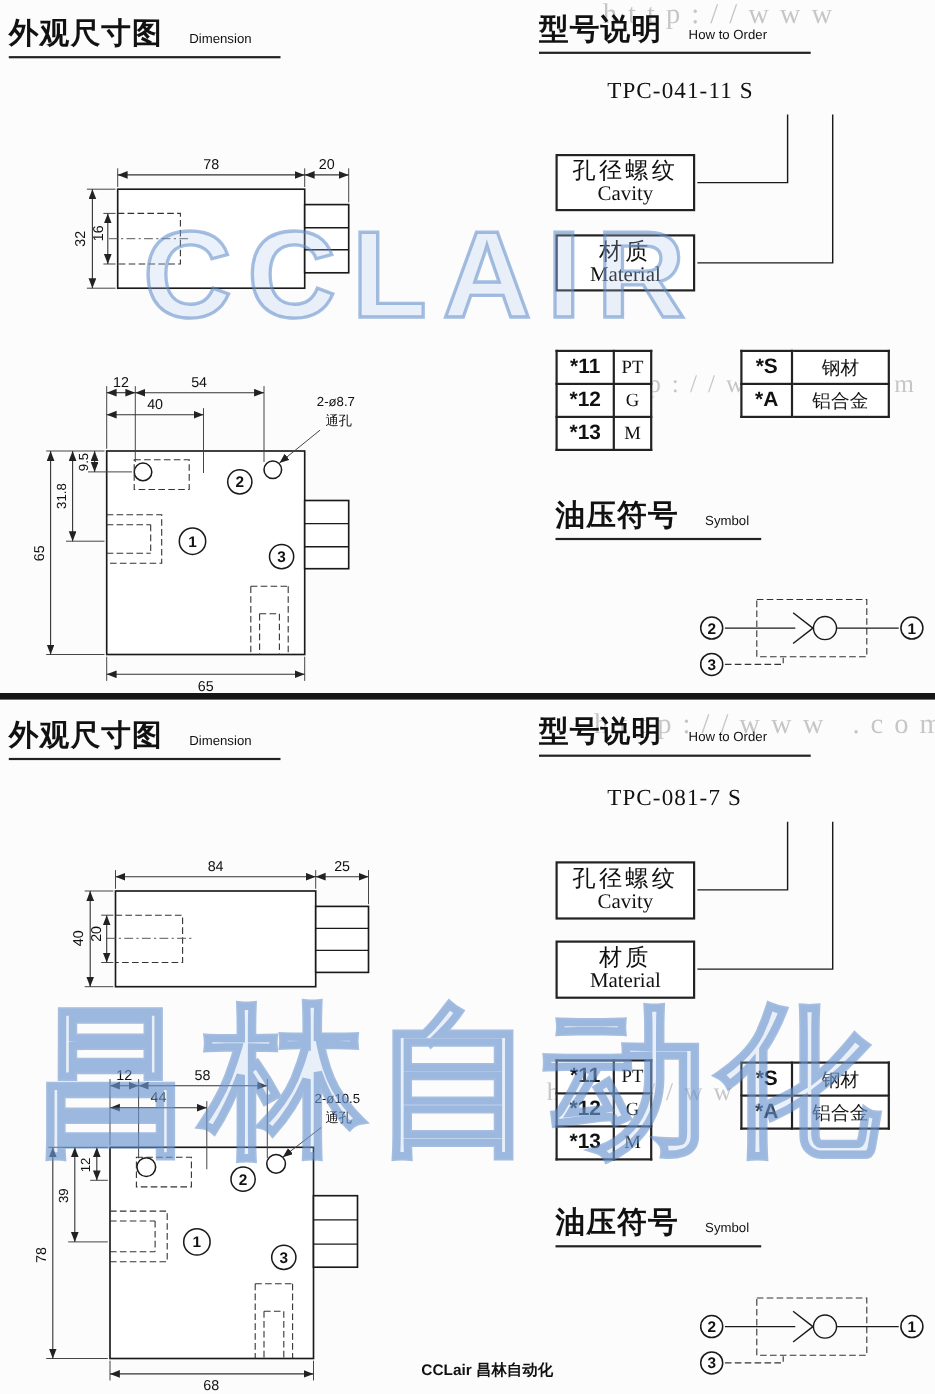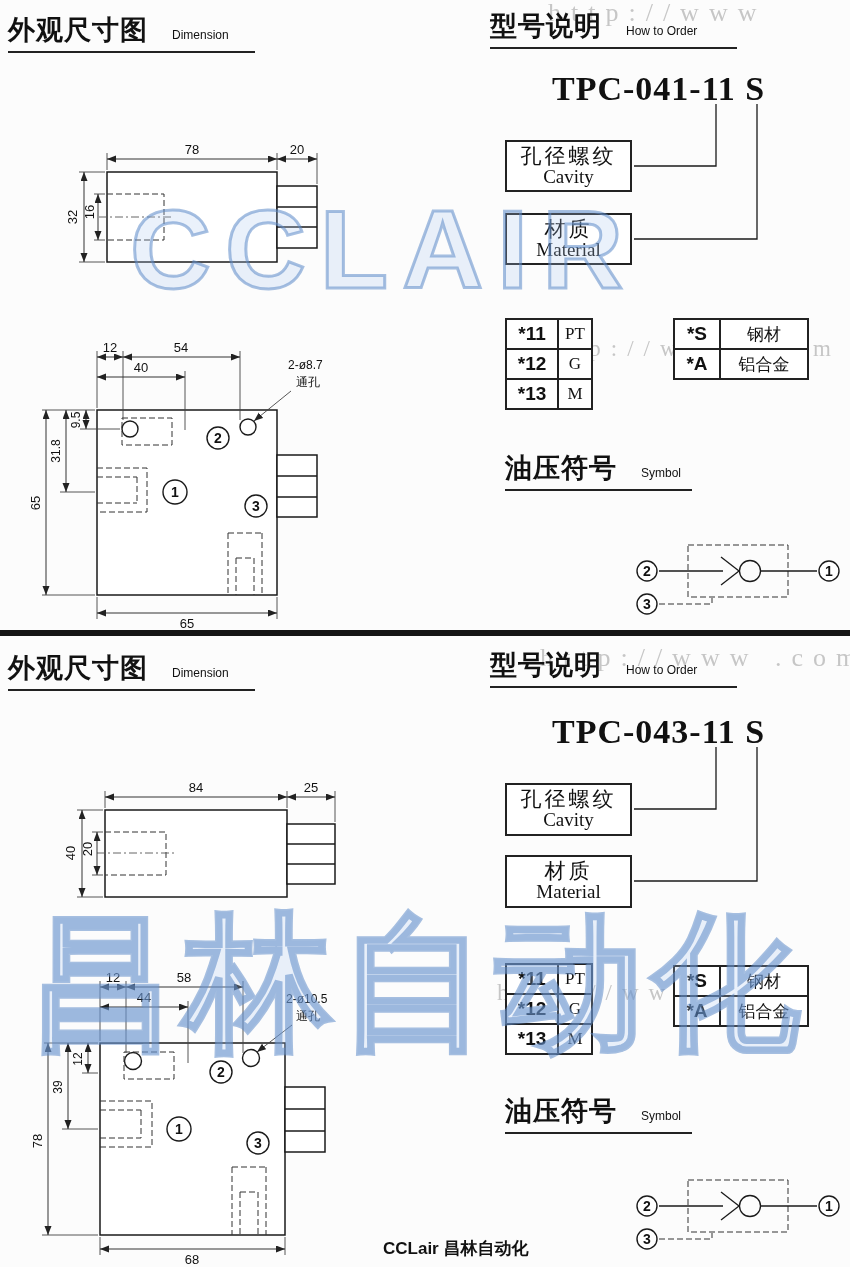--- a/index.html
+++ b/index.html
@@ -7,21 +7,21 @@
   body {
     position:relative; background:#fcfcfc; color:#111;
     font-family:"Liberation Sans", sans-serif; overflow:hidden;
   }
   .section { position:absolute; left:0; width:850px; overflow:hidden; }
 
   .heading { position:absolute; white-space:nowrap; border-bottom:2px solid #222; padding-bottom:3px; z-index:20; }
   .heading .zh { font-size:27px; font-weight:bold; letter-spacing:1px; }
   .heading .en { font-size:12px; font-family:Liberation Sans, sans-serif; margin-left:24px; }
 
-  .model { position:absolute; font-family:"Liberation Serif", serif; font-weight:bold; font-size:34px; letter-spacing:1px; z-index:20; white-space:nowrap; }
+  .model { position:absolute; font-family:"Liberation Serif", serif; font-weight:normal; font-size:21px; letter-spacing:1px; z-index:20; white-space:nowrap; }
 
   .labelbox { position:absolute; border:2px solid #222; background:#fff; display:flex; flex-direction:column; align-items:center; justify-content:center; z-index:20; }
   .labelbox .zh { font-size:21px; letter-spacing:3px; line-height:1.05; }
   .labelbox .en { font-size:19px; font-family:"Liberation Serif", serif; line-height:1.1; }
 
   table.opts { position:absolute; border-collapse:collapse; background:#fff; z-index:20; }
   table.opts td { border:2px solid #222; text-align:center; vertical-align:middle; height:30px; padding:1px 6px; font-family:"Liberation Serif", serif; font-size:17px;margin-left:28px; }
   table.opts td.code { font-weight:bold; font-size:19px; font-family:"Liberation Sans", sans-serif; }
   .w50 { width:52px; } .w42 { width:34px; } .w46 { width:46px; } .w72 { width:88px; }
 
@@ -37,21 +37,21 @@
   text.pn { font:bold 14px "Liberation Sans", sans-serif; fill:#111; text-anchor:middle; dominant-baseline:central; }
   circle.pc { fill:#ffffff; stroke:#1a1a1a; stroke-width:1.4; }
   circle.hole { fill:#ffffff; stroke:#1a1a1a; stroke-width:1.4; }
 
   .wm-brand { position:absolute; pointer-events:none; z-index:40; white-space:nowrap; font-weight:bold;
               color:rgba(170,200,240,0.25); -webkit-text-stroke:3px rgba(92,138,200,0.55); }
   .wm-url { position:absolute; pointer-events:none; z-index:6; white-space:nowrap;
             color:rgba(110,110,110,0.38); font-family:"Liberation Serif", serif; letter-spacing:10px; }
 
   .divider { position:absolute; left:0; top:630px; width:850px; height:6px; background:#161616; z-index:60; }
-  .footer { position:absolute; font-size:17px; font-weight:bold; z-index:30; white-space:nowrap; }
+  .footer { position:absolute; font-size:14px; font-weight:bold; z-index:30; white-space:nowrap; }
 </style>
 </head>
 <body>
 
 <div class="section" style="top:0; height:635px;">
 
   <div class="heading" style="left:8px; top:12px; width:247px;">
     <span class="zh">外观尺寸图</span><span class="en">Dimension</span>
   </div>
 
@@ -233,21 +233,21 @@
 <div class="section" style="top:635px; height:632px;">
 
   <div class="heading" style="left:8px; top:15px; width:247px;">
     <span class="zh">外观尺寸图</span><span class="en">Dimension</span>
   </div>
 
   <div class="heading" style="left:490px; top:12px; width:247px;">
     <span class="zh">型号说明</span><span class="en">How to Order</span>
   </div>
 
-  <div class="model" style="left:552px; top:78px;">TPC-043-11 S</div>
+  <div class="model" style="left:552px; top:78px;">TPC-081-7 S</div>
 
   <div class="labelbox" style="left:505px; top:148px; width:127px; height:53px;">
     <span class="zh">孔径螺纹</span>
     <span class="en">Cavity</span>
   </div>
 
   <div class="labelbox" style="left:505px; top:220px; width:127px; height:53px;">
     <span class="zh">材质</span>
     <span class="en">Material</span>
   </div>

